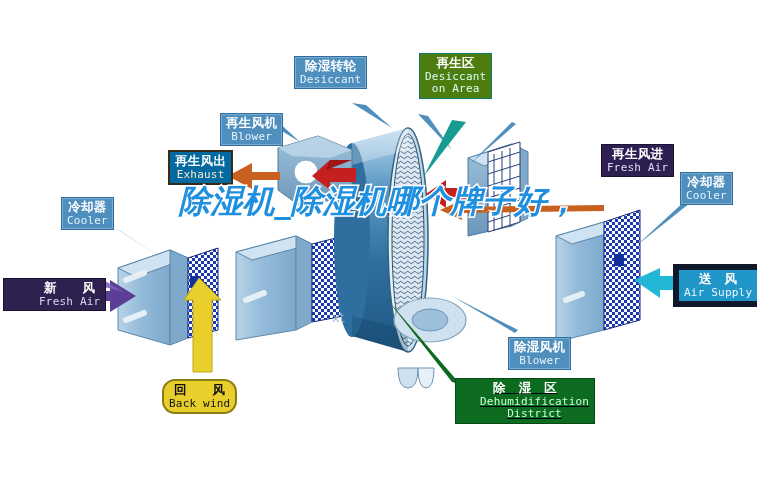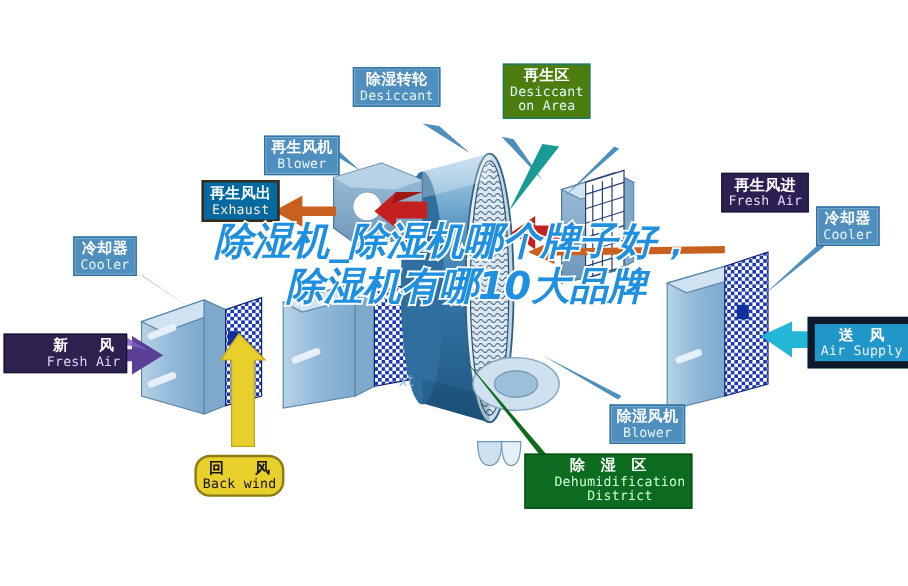--- a/index.html
+++ b/index.html
@@ -306,24 +306,23 @@
   <div class="label sty-cyan" style="left:673px;top:264px;">
     <span class="cn">送　风</span>
     <span class="en">Air Supply</span>
   </div>
 
   <div class="label sty-blue" style="left:508px;top:337px;">
     <span class="cn">除湿风机</span>
     <span class="en">Blower</span>
   </div>
 
-  <div class="label sty-green" style="left:437px;top:378px;">
+  <div class="label sty-green" style="left:455px;top:378px;text-decoration:underline;">
     <span class="cn">除　湿　区</span>
     <span class="en">Dehumidification</span>
     <span class="en">District</span>
   </div>
 
   <div id="overlay-title">
     <span class="l2">除湿机_除湿机哪个牌子好，</span>
-    <span class="l3">除湿机有哪10大品牌</span>
   </div>
 
 </div>
 
 </body></html>

